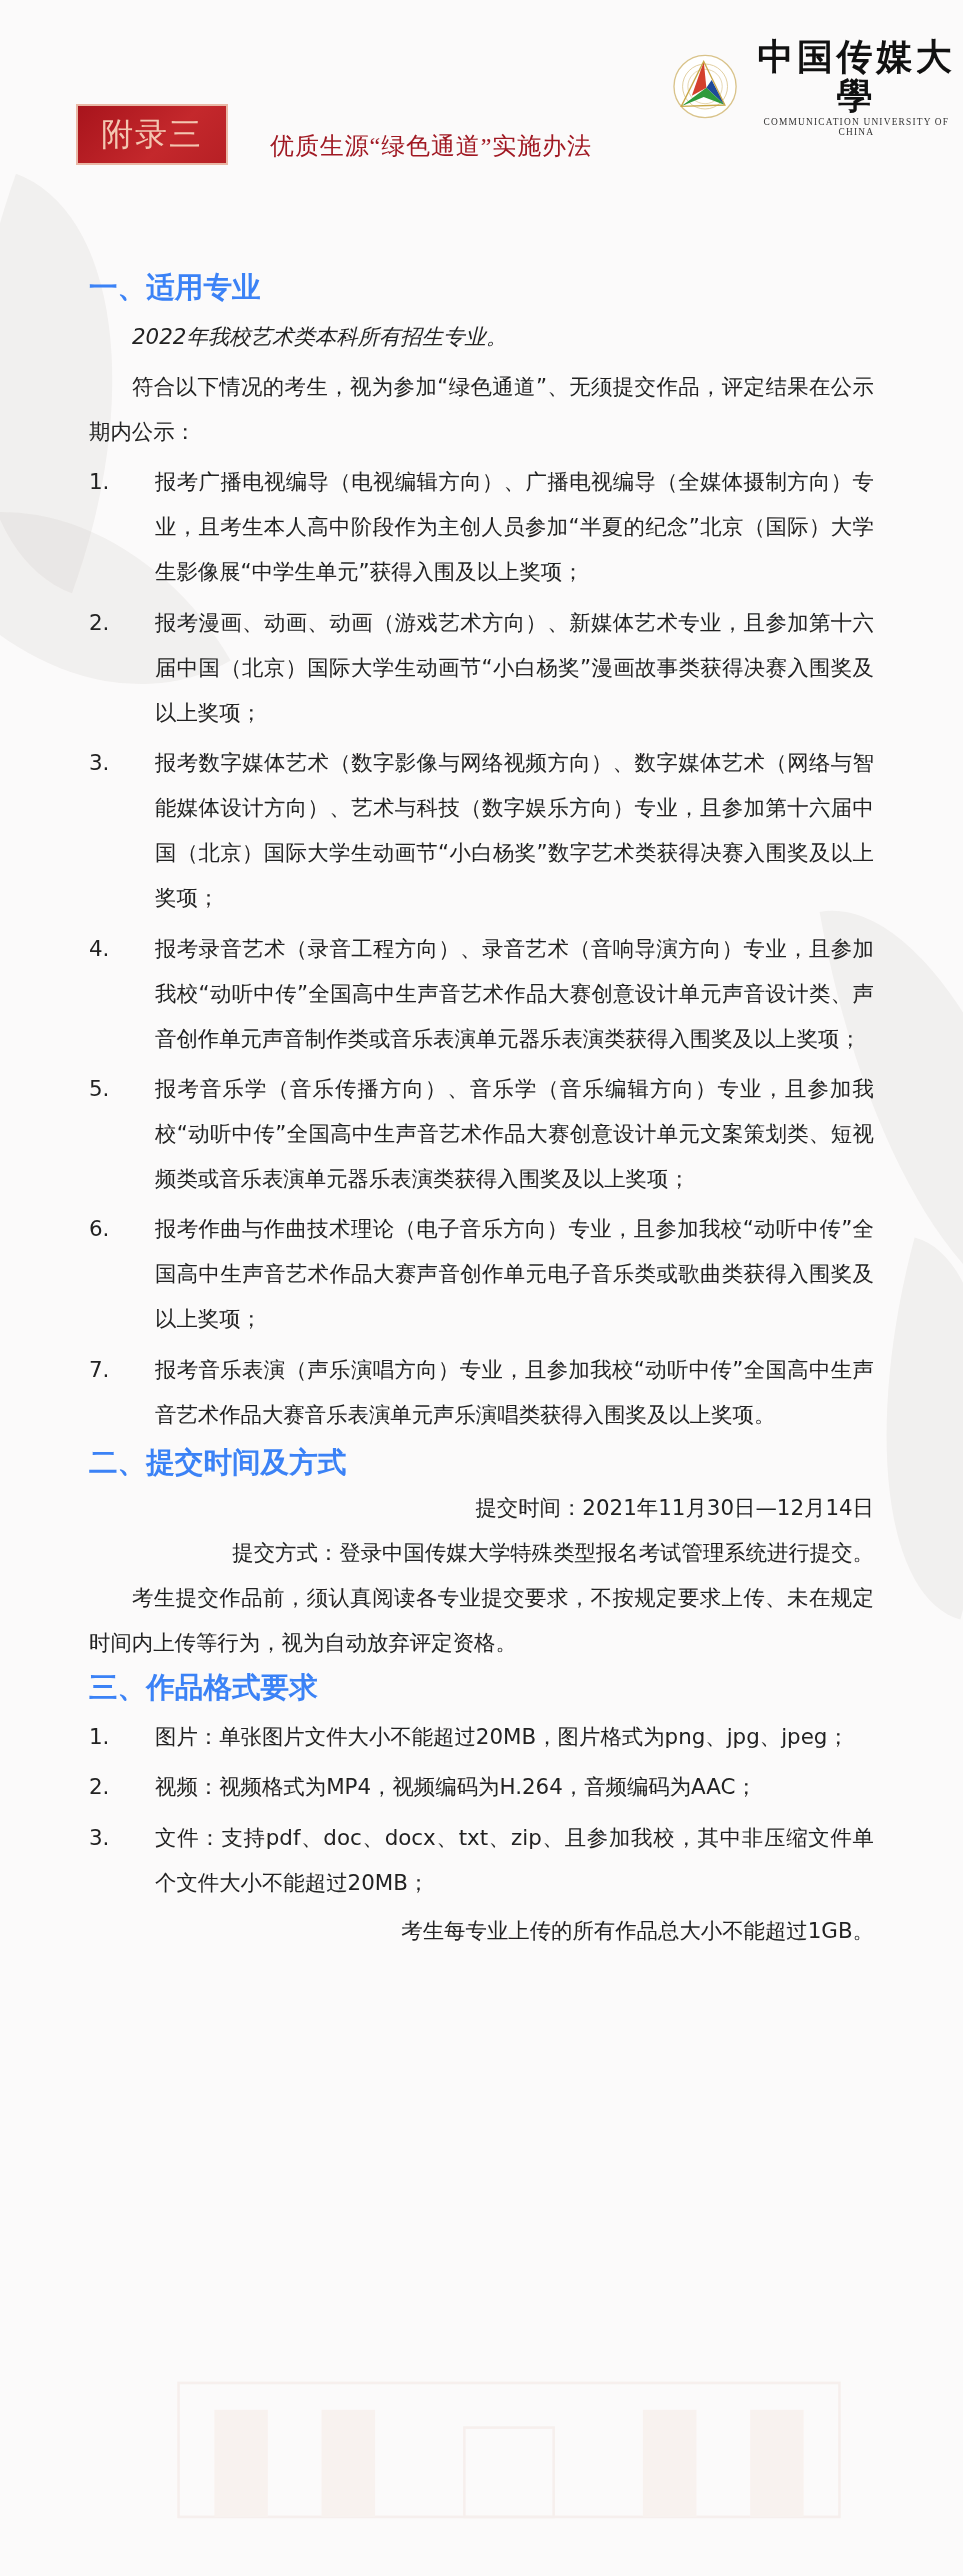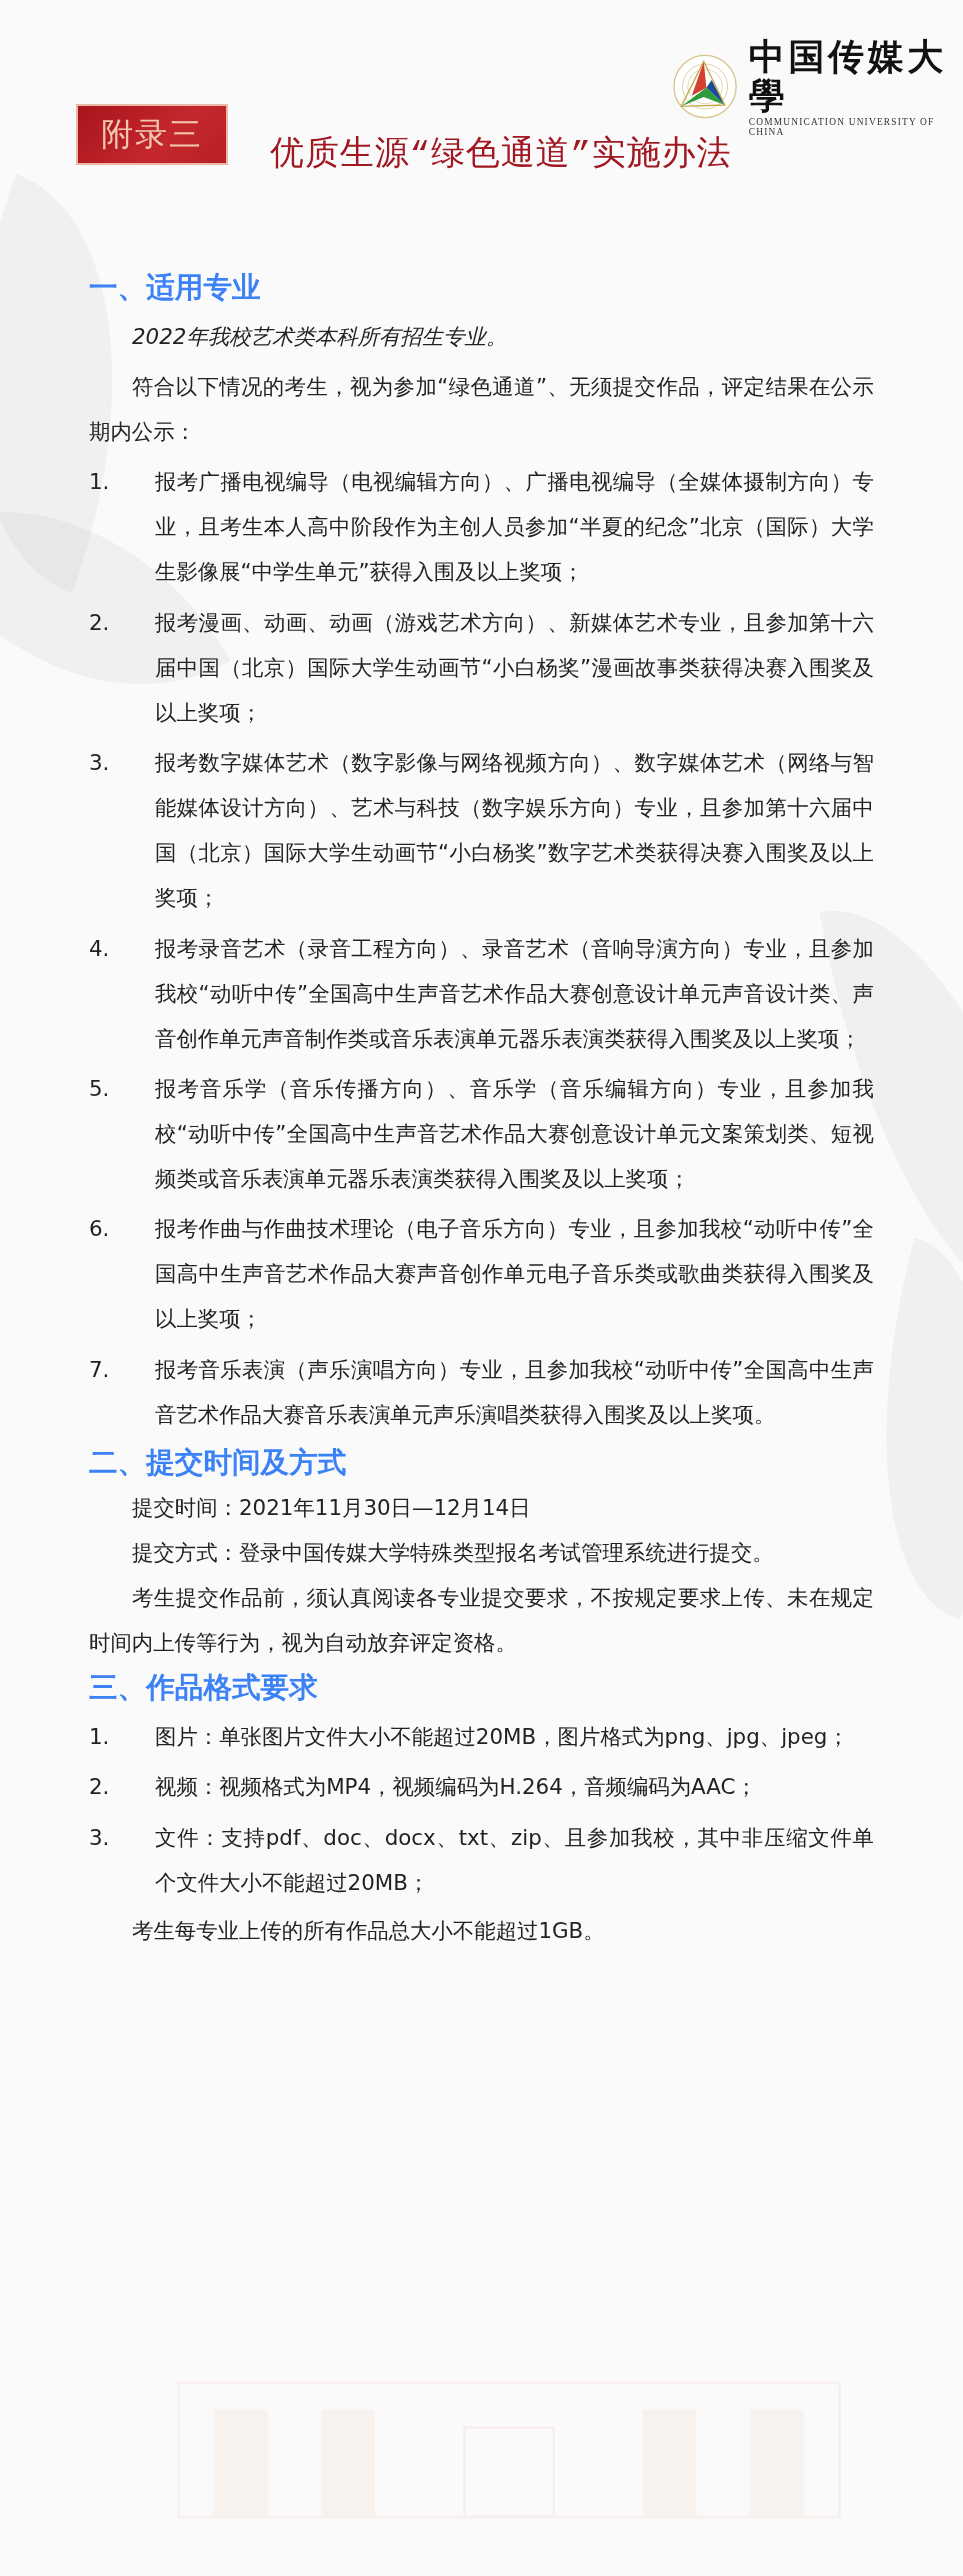--- a/index.html
+++ b/index.html
@@ -21,21 +21,21 @@
   .building-deco {
     position: absolute;
     left: 125px; top: 2356px;
     width: 768px; height: 170px;
     pointer-events: none;
     opacity: 0.25;
   }
   .header-logo {
     position: absolute;
     left: 672px; top: 37px;
-    display: flex; align-items: center;
+    display: flex; align-items: center; text-align: center;
   }
   .seal {
     width: 73px; height: 73px;
   }
   .logo-text { margin-left: 10.7px; display: flex; flex-direction: column; }
   .logo-cn {
     font-family: "DejaVu Serif", serif;
     font-size: 36px; font-weight: bold; letter-spacing: 3.6px;
     color: #111; line-height: 39px;
   }
@@ -50,42 +50,42 @@
     box-sizing: border-box;
     background: linear-gradient(135deg, #a8141c 0%, #c4282c 60%, #b72025 100%);
     border: 2.7px solid #e9b8a6;
     display: flex; align-items: center; justify-content: center;
     font-family: "DejaVu Serif", serif;
     font-size: 32px; color: #f3c6b1; letter-spacing: 1.8px;
   }
   .doc-title {
     position: absolute;
     left: 270px; top: 130px;
-    font-family: Liberation Mono, monospace;
-    font-size: 34px; color: #a01822; letter-spacing: 0.9px;
+    font-family: Liberation Serif, serif;
+    font-size: 24px; color: #a01822; letter-spacing: 0.9px;
   }
   .content {
     position: absolute;
     left: 89px; top: 219px;
     width: 785px;
     font-size: 21.4px;
     line-height: 45px;
     color: #222;
   }
   .para { margin: 0; text-indent: 43px; text-align: justify; }
   .section-title {
     font-family: "DejaVu Serif", serif;
     font-size: 28.6px; color: #3b82f6;
     margin: 0; line-height: 45px;
   }
   .list { margin: 0; padding: 0; list-style: none; }
   .list-item { display: flex; margin-bottom: 0; }
   .num { width: 50px; flex-shrink: 0; }
   .item-text { flex: 1; text-align: justify; margin-left: 16px; }
-  .plain { margin: 0; padding-left: 43px; }
+  .plain { margin: 0; padding-left: 43px; text-align: right; }
 </style>
 </head>
 <body>
 
 <div class="leaf-deco" style="left:-54px; top:196px; width:196px; height:375px; transform:rotate(20deg);"></div>
 <div class="leaf-deco" style="left:-36px; top:464px; width:214px; height:268px; transform:rotate(-30deg);"></div>
 <div class="leaf-deco" style="left:857px; top:893px; width:179px; height:446px; transform:rotate(-10deg);"></div>
 <div class="leaf-deco" style="left:866px; top:1250px; width:143px; height:357px; transform:rotate(15deg);"></div>
 
 <svg class="building-deco" viewBox="0 0 860 190">

